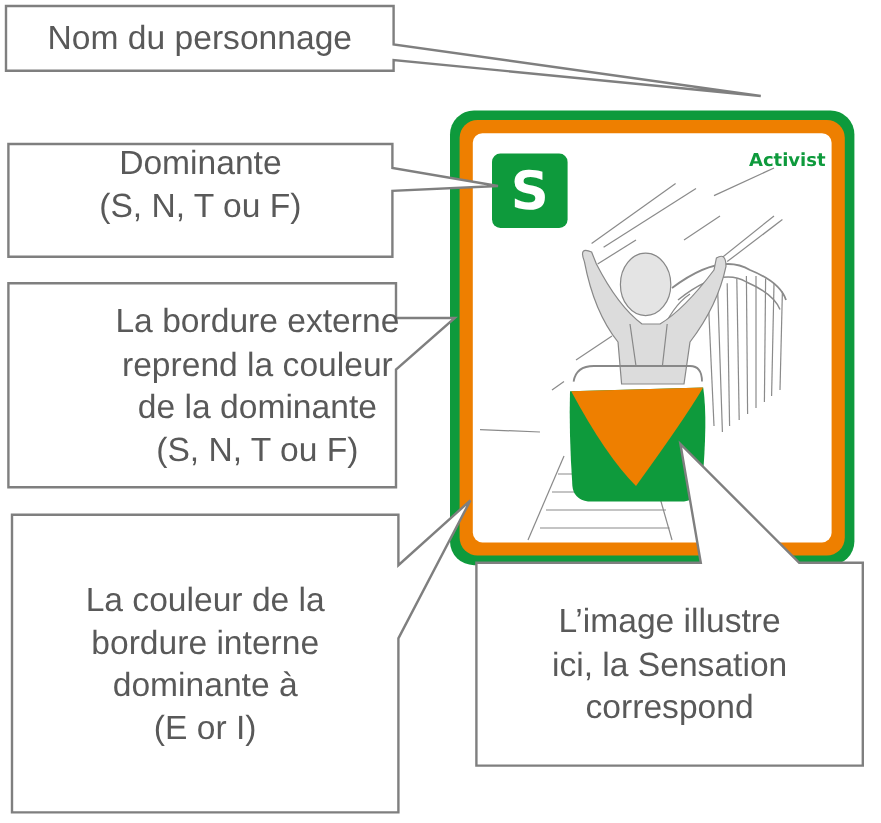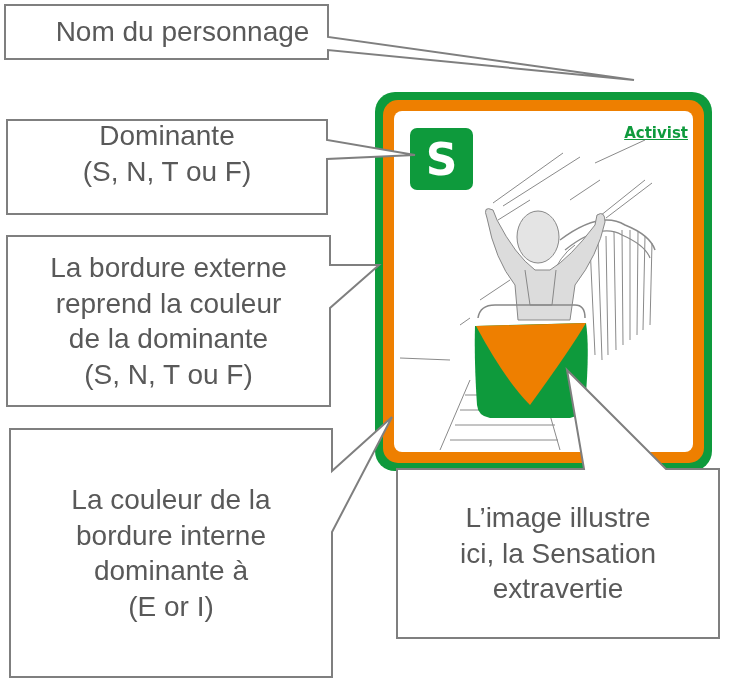--- a/index.html
+++ b/index.html
@@ -4,21 +4,21 @@
 <style>
   html, body { margin:0; padding:0; background:#ffffff; }
   body { width:734px; height:686px; position:relative; overflow:hidden;
          font-family:"Liberation Sans", sans-serif; }
   .overlay { position:absolute; left:0; top:0; width:734px; height:686px; }
   .callout-text { position:absolute; color:#595959; text-align:center;
                   font-size:28px; line-height:35.5px; display:flex;
                   flex-direction:column; justify-content:center; align-items:center; }
   .callout-text span { display:block; white-space:nowrap; }
   .card-name { position:absolute; left:568px; top:124px; width:120px; text-align:right;
-               font-family:"DejaVu Sans", sans-serif; font-weight:bold; font-size:15px;text-decoration:underline; }
+               font-family:"DejaVu Sans", sans-serif; font-weight:bold; font-size:15px; }
   .badge { position:absolute; left:410px; top:128px; width:63px; height:62px;
            border-radius:7px; display:flex; align-items:center; justify-content:center;
            color:#fff; font-family:"DejaVu Sans", sans-serif; font-weight:bold; font-size:44px; }
 </style>
 </head>
 <body>
 
 <svg class="overlay" viewBox="0 0 734 686" xmlns="http://www.w3.org/2000/svg">
 
   <rect x="375" y="92" width="337" height="379" rx="20" fill="#0E9A3C"></rect>
@@ -80,40 +80,40 @@
 <svg class="overlay" viewBox="0 0 734 686" xmlns="http://www.w3.org/2000/svg">
   <g fill="#FFFFFF" stroke="#7F7F7F" stroke-width="2" stroke-linejoin="miter">
     <path d="M5 5 L328 5 L328 37 L634 80 L328 50 L328 59 L5 59 Z"></path>
     <path d="M7 120 L327 120 L327 140 L415 155 L327 159 L327 214 L7 214 Z"></path>
     <path d="M7 236 L330 236 L330 265 L379 265 L330 308 L330 406 L7 406 Z"></path>
     <path d="M10 429 L332 429 L332 471 L392 417 L332 532 L332 677 L10 677 Z"></path>
     <path d="M397 469 L584 469 L567 370 L666 469 L719 469 L719 638 L397 638 Z"></path>
   </g>
 </svg>
 
-<div class="callout-text" style="left:5px; top:5px; width:323px; height:54px;margin-left:16px;">
+<div class="callout-text" style="left:5px; top:5px; width:323px; height:54px;">
   <span>Nom du personnage</span>
 </div>
 
 <div class="callout-text" style="left:7px; top:120px; width:320px; height:67px;">
   <span>Dominante</span>
   <span>(S, N, T ou F)</span>
 </div>
 
-<div class="callout-text" style="left:7px; top:236px; width:323px; height:170px;">
+<div class="callout-text" style="left:7px; top:236px; width:323px; height:170px;padding-left:46px;">
   <span>La bordure externe</span>
   <span>reprend la couleur</span>
   <span>de la dominante</span>
   <span>(S, N, T ou F)</span>
 </div>
 
 <div class="callout-text" style="left:10px; top:429px; width:322px; height:248px;text-align:center;">
   <span>La couleur de la</span>
   <span>bordure interne</span>
   <span>dominante à</span>
   <span>(E or I)</span>
 </div>
 
 <div class="callout-text" style="left:397px; top:469px; width:322px; height:169px;">
   <span>L’image illustre</span>
   <span>ici, la Sensation</span>
-  <span>extravertie</span>
+  <span>correspond</span>
 </div>
 
 </body></html>

